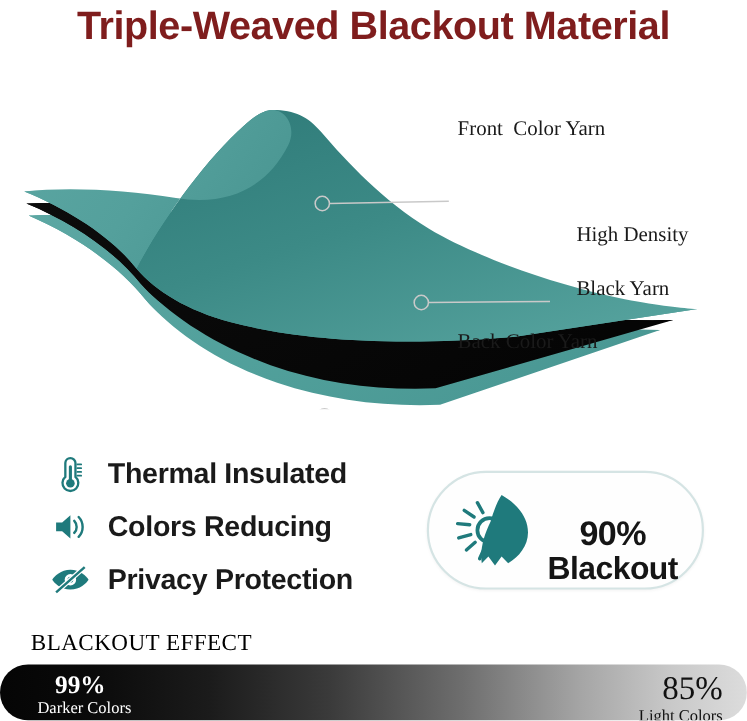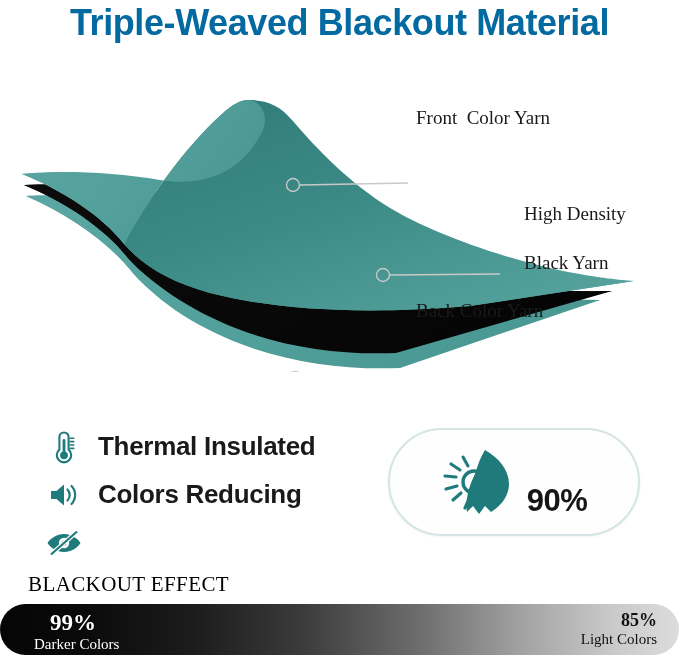--- a/index.html
+++ b/index.html
@@ -14,21 +14,21 @@
   
   #title {
     position:absolute;
     left:0; top:2px;
     width:679px;
     text-align:center;
     font-family:"Liberation Sans", sans-serif;
     font-weight:bold;
     font-size:36px;
     letter-spacing:-0.4px;
-    color:#0369a1;
+    color:#7f1d1d;
   }
 
   
   #diagram {
     position:absolute;
     left:0; top:72px;
     width:679px; height:300px;padding-left:44px;
   }
   #fabric-svg { position:absolute; left:0; top:0; }
 
@@ -40,21 +40,21 @@
     white-space:pre;
     line-height:1.28;
   }
   #label-front { left:416px; top:34px; }
   #label-middle { left:505px; top:106px; }
   #label-back  { left:416px; top:227px; }
 
   
   #features {
     position:absolute;
-    left:44px; top:424px;
+    left:44px; top:408px;
     width:330px;
   }
   .feature {
     display:flex;
     align-items:center;
     height:45px;
     margin-bottom:3px;
   }
   .feature .ficon {
     width:40px; height:36px;
@@ -127,21 +127,21 @@
   #bar-left .big { display:block; font-size:23px; font-weight:bold;margin-left:32px; }
   #bar-left .small { display:block; font-size:15px; font-weight:normal; margin-top:3px;margin-left:16px;}
   #bar-right {
     position:absolute;
     right:22px; top:7px;
     color:#111111;
     font-family:"Liberation Serif", serif;
     line-height:1.0;
     text-align:right;
   }
-  #bar-right .big { display:block; font-size:18px; font-weight:bold; }
+  #bar-right .big { display:block; font-size:30px; font-weight:normal; }
   #bar-right .small { display:block; font-size:15px; margin-top:3px; }
 </style>
 </head>
 <body>
 
 <div id="title">Triple-Weaved Blackout Material</div>
 
 <div id="diagram">
 
   <svg id="fabric-svg" width="679" height="300" viewBox="0 0 679 300">
@@ -261,20 +261,21 @@
   <div class="feature">
     <span class="ficon">
       <svg width="36" height="28" viewBox="0 0 36 28">
         <path d="M18 5C9.5 5 3.2 11 1.5 14c1.7 3 8 9 16.5 9s14.8-6 16.5-9C32.8 11 26.5 5 18 5z" fill="#1f7a7c"></path>
         <circle cx="18" cy="14" r="5.2" fill="#ffffff"></circle>
         <circle cx="18" cy="14" r="2.6" fill="#1f7a7c"></circle>
         <line x1="5" y1="25.5" x2="31" y2="2.5" stroke="#ffffff" stroke-width="4.4"></line>
         <line x1="5" y1="25.5" x2="31" y2="2.5" stroke="#1f7a7c" stroke-width="2.2"></line>
       </svg>
     </span>
+    <span class="flabel">Privacy Protection</span>
   </div>
 </div>
 
 <div id="badge">
   <span id="badge-icon">
     <svg width="76" height="80" viewBox="0 0 76 80">
       <g stroke="#1f7a7c" stroke-width="3.1" stroke-linecap="round">
         <line x1="22" y1="15" x2="27" y2="24"></line>
         <line x1="10" y1="22" x2="19" y2="28"></line>
         <line x1="4" y1="34" x2="15" y2="35"></line>
@@ -283,20 +284,21 @@
         <line x1="24" y1="66" x2="28" y2="57"></line>
       </g>
       <circle cx="33" cy="40" r="11" fill="none" stroke="#1f7a7c" stroke-width="3.4"></circle>
       <path d="M44 8 C58 16 68 28 68 42 C68 54 60 64 50 70
                L44 64 L38 72 L32 64 L26 70
                C24 58 28 44 34 32 C37 22 40 14 44 8 Z" fill="#1f7a7c"></path>
     </svg>
   </span>
   <span id="badge-text">
     <span class="pct">90%</span>
+    <span class="wrd">Blackout</span>
   </span>
 </div>
 
 <div id="effect-title">BLACKOUT EFFECT</div>
 
 <div id="bar">
   <span id="bar-left">
     <span class="big">99%</span>
     <span class="small">Darker Colors</span>
   </span>

